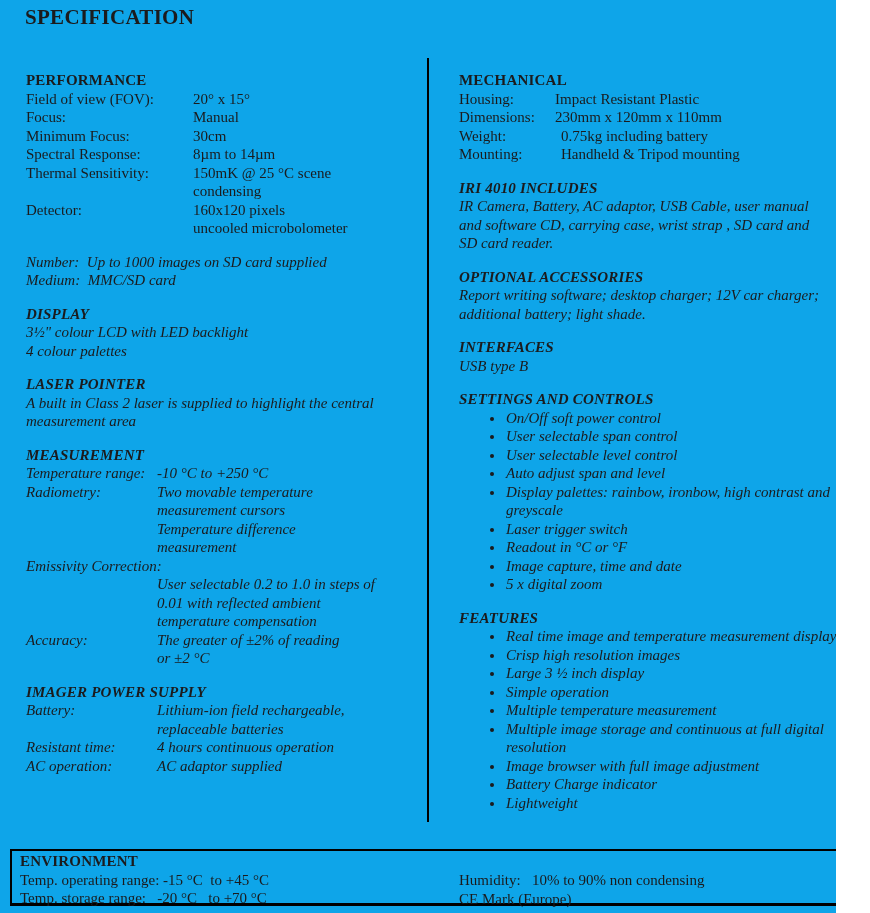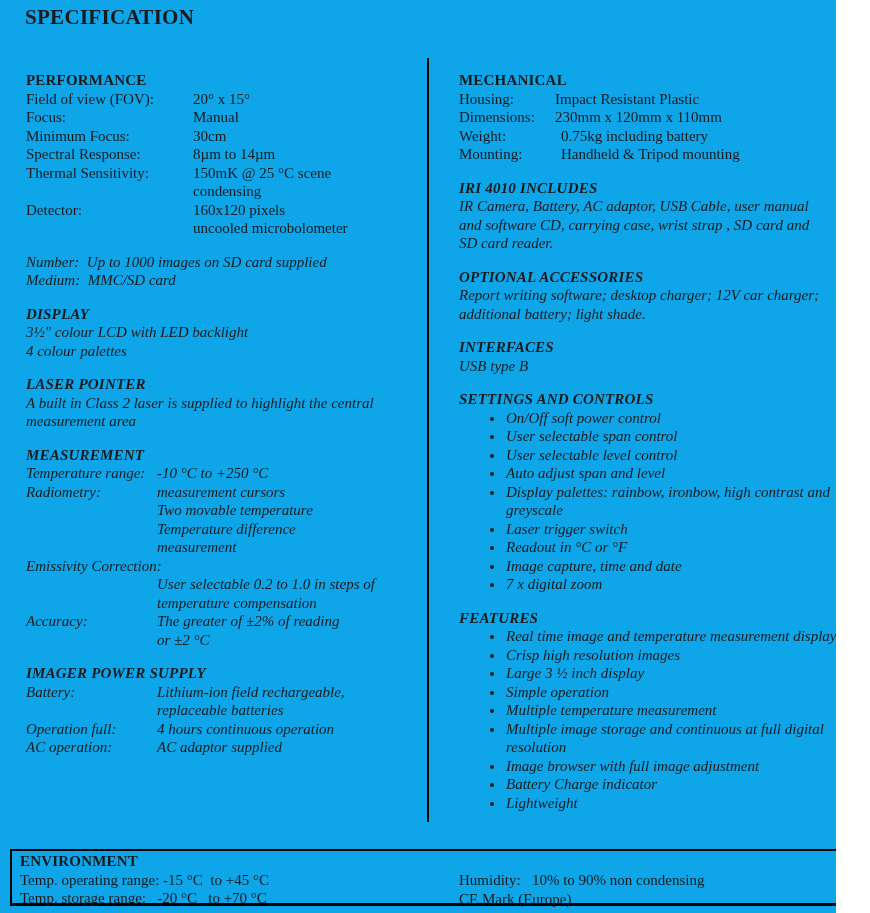--- a/index.html
+++ b/index.html
@@ -114,33 +114,34 @@
       <div class="sec-h">MEASUREMENT</div>
       <div class="row">
         <span class="lbl">Temperature range:</span>
         <span class="val">
             <span class="vline">-10 °C to +250 °C</span>
           </span>
       </div>
       <div class="row">
         <span class="lbl">Radiometry:</span>
         <span class="val">
+          <span class="vline">Two movable temperature</span>
           <span class="vline">measurement cursors</span>
-          <span class="vline">Two movable temperature</span>
           <span class="vline">Temperature difference</span>
           <span class="vline">measurement</span>
         </span>
       </div>
       <div class="row full">
         <span class="lbl">Emissivity Correction:</span>
       </div>
       <div class="row">
         <span class="lbl"></span>
         <span class="val">
           <span class="vline">User selectable 0.2 to 1.0 in steps of</span>
+          <span class="vline">0.01 with reflected ambient</span>
           <span class="vline">temperature compensation</span>
         </span>
       </div>
       <div class="row">
         <span class="lbl">Accuracy:</span>
         <span class="val">
           <span class="vline">The greater of ±2% of reading</span>
           <span class="vline">or ±2 °C</span>
         </span>
       </div>
@@ -149,21 +150,21 @@
     <div class="sec lw-pow">
       <div class="sec-h">IMAGER POWER SUPPLY</div>
       <div class="row">
         <span class="lbl">Battery:</span>
         <span class="val">
           <span class="vline">Lithium-ion field rechargeable,</span>
           <span class="vline">replaceable batteries</span>
         </span>
       </div>
       <div class="row">
-        <span class="lbl">Operation full:</span>
+        <span class="lbl">Resistant time:</span>
         <span class="val">
             <span class="vline">4 hours continuous operation</span>
           </span>
       </div>
       <div class="row">
         <span class="lbl">AC operation:</span>
         <span class="val">
             <span class="vline">AC adaptor supplied</span>
           </span>
       </div>
@@ -223,21 +224,21 @@
       <div class="sec-h">SETTINGS AND CONTROLS</div>
       <ul class="bullets">
         <li>On/Off soft power control</li>
         <li>User selectable span control</li>
         <li>User selectable level control</li>
         <li>Auto adjust span and level</li>
         <li>Display palettes: rainbow, ironbow, high contrast and greyscale</li>
         <li>Laser trigger switch</li>
         <li>Readout in °C or °F</li>
         <li>Image capture, time and date</li>
-        <li>7 x digital zoom</li>
+        <li>5 x digital zoom</li>
       </ul>
     </div>
 
     <div class="sec">
       <div class="sec-h">FEATURES</div>
       <ul class="bullets">
         <li>Real time image and temperature measurement display</li>
         <li>Crisp high resolution images</li>
         <li>Large 3 ½ inch display</li>
         <li>Simple operation</li>

